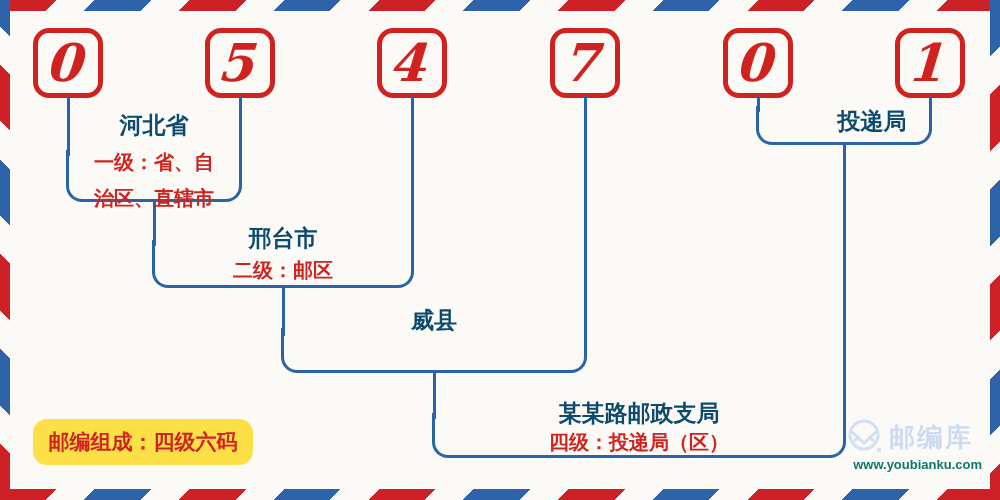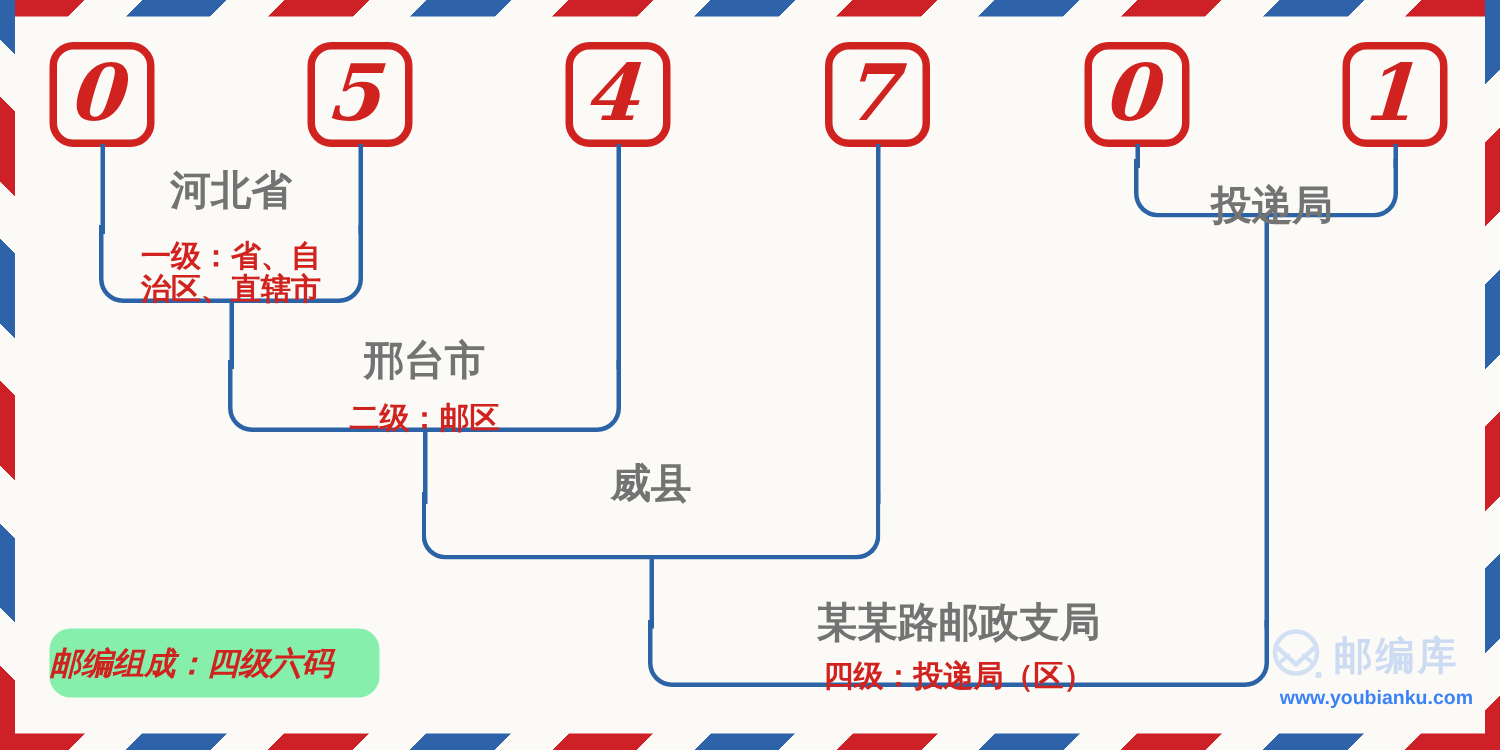--- a/index.html
+++ b/index.html
@@ -47,49 +47,49 @@
   .ushape{
     position:absolute;box-sizing:border-box;
     border-left:3px solid #2b63a6;border-right:3px solid #2b63a6;
     border-bottom:3px solid #2b63a6;border-radius:0 0 16px 16px;
   }
 
   
   .lv-name{
     position:absolute;transform:translateX(-50%);
     font-family:"Liberation Serif","DejaVu Serif",serif;
-    font-weight:bold;font-size:27px;line-height:1.1;
-    color:#737373;white-space:nowrap;
+    font-weight:bold;font-size:23px;line-height:1.1;
+    color:#0c4a6e;white-space:nowrap;
   }
   .lv-desc{
     position:absolute;transform:translateX(-50%);
-    font-weight:bold;font-size:20px;line-height:22px;
-    color:#d0231f;white-space:pre-line;text-align:center;margin-top:16px;
+    font-weight:bold;font-size:20px;line-height:36px;
+    color:#d0231f;white-space:pre-line;text-align:center;
   }
 
   
   .footer-pill{
     position:absolute;left:33px;top:419px;width:220px;height:46px;
-    background:#86efac;border-radius:14px;
-    display:flex;align-items:center;justify-content:flex-start;font-style:italic;
+    background:#fde047;border-radius:14px;
+    display:flex;align-items:center;justify-content:center;
   }
   .footer-pill span{
     font-weight:bold;font-size:21px;color:#d0231f;white-space:nowrap;
   }
 
   
   .wm{position:absolute;right:18px;bottom:28px;width:135px;text-align:right;}
   .wm-row{display:flex;align-items:center;gap:6px;}
   .wm-brand{
     font-family:"Liberation Serif","DejaVu Serif",serif;
     font-weight:bold;font-size:26px;color:#ccdbf2;
     letter-spacing:2px;white-space:nowrap;
   }
   .wm-url{
-    font-weight:bold;font-size:13px;color:#3b82f6;
+    font-weight:bold;font-size:13px;color:#0f766e;
     white-space:nowrap;margin-top:2px;
   }
 </style>
 </head>
 <body>
 
 <div class="stage">
 
   <div class="band band-h band-top"></div>
   <div class="band band-h band-bottom"></div>
@@ -138,21 +138,21 @@
 治区、直辖市</div>
 
   <div class="lv-name" style="left:283px;top:226px;">邢台市</div>
   <div class="lv-desc" style="left:283px;top:252px;">二级：邮区</div>
 
   <div class="lv-name" style="left:434px;top:308px;">威县</div>
 
   <div class="lv-name" style="left:639px;top:401px;">某某路邮政支局</div>
   <div class="lv-desc" style="left:639px;top:424px;">四级：投递局（区）</div>
 
-  <div class="lv-name" style="left:848px;top:109px;margin-top:14px;">投递局</div>
+  <div class="lv-name" style="left:872px;top:109px;">投递局</div>
 
   <div class="footer-pill">
     <span>邮编组成：四级六码</span>
   </div>
 
   <div class="wm">
     <div class="wm-row">
       <svg width="36" height="36" viewBox="0 0 36 36">
         <circle cx="17" cy="16" r="14" fill="none" stroke="#d3e0f4" stroke-width="3"></circle>
         <path d="M5 13 L17 24 L29 13" fill="none" stroke="#d3e0f4" stroke-width="3" stroke-linecap="round"></path>

